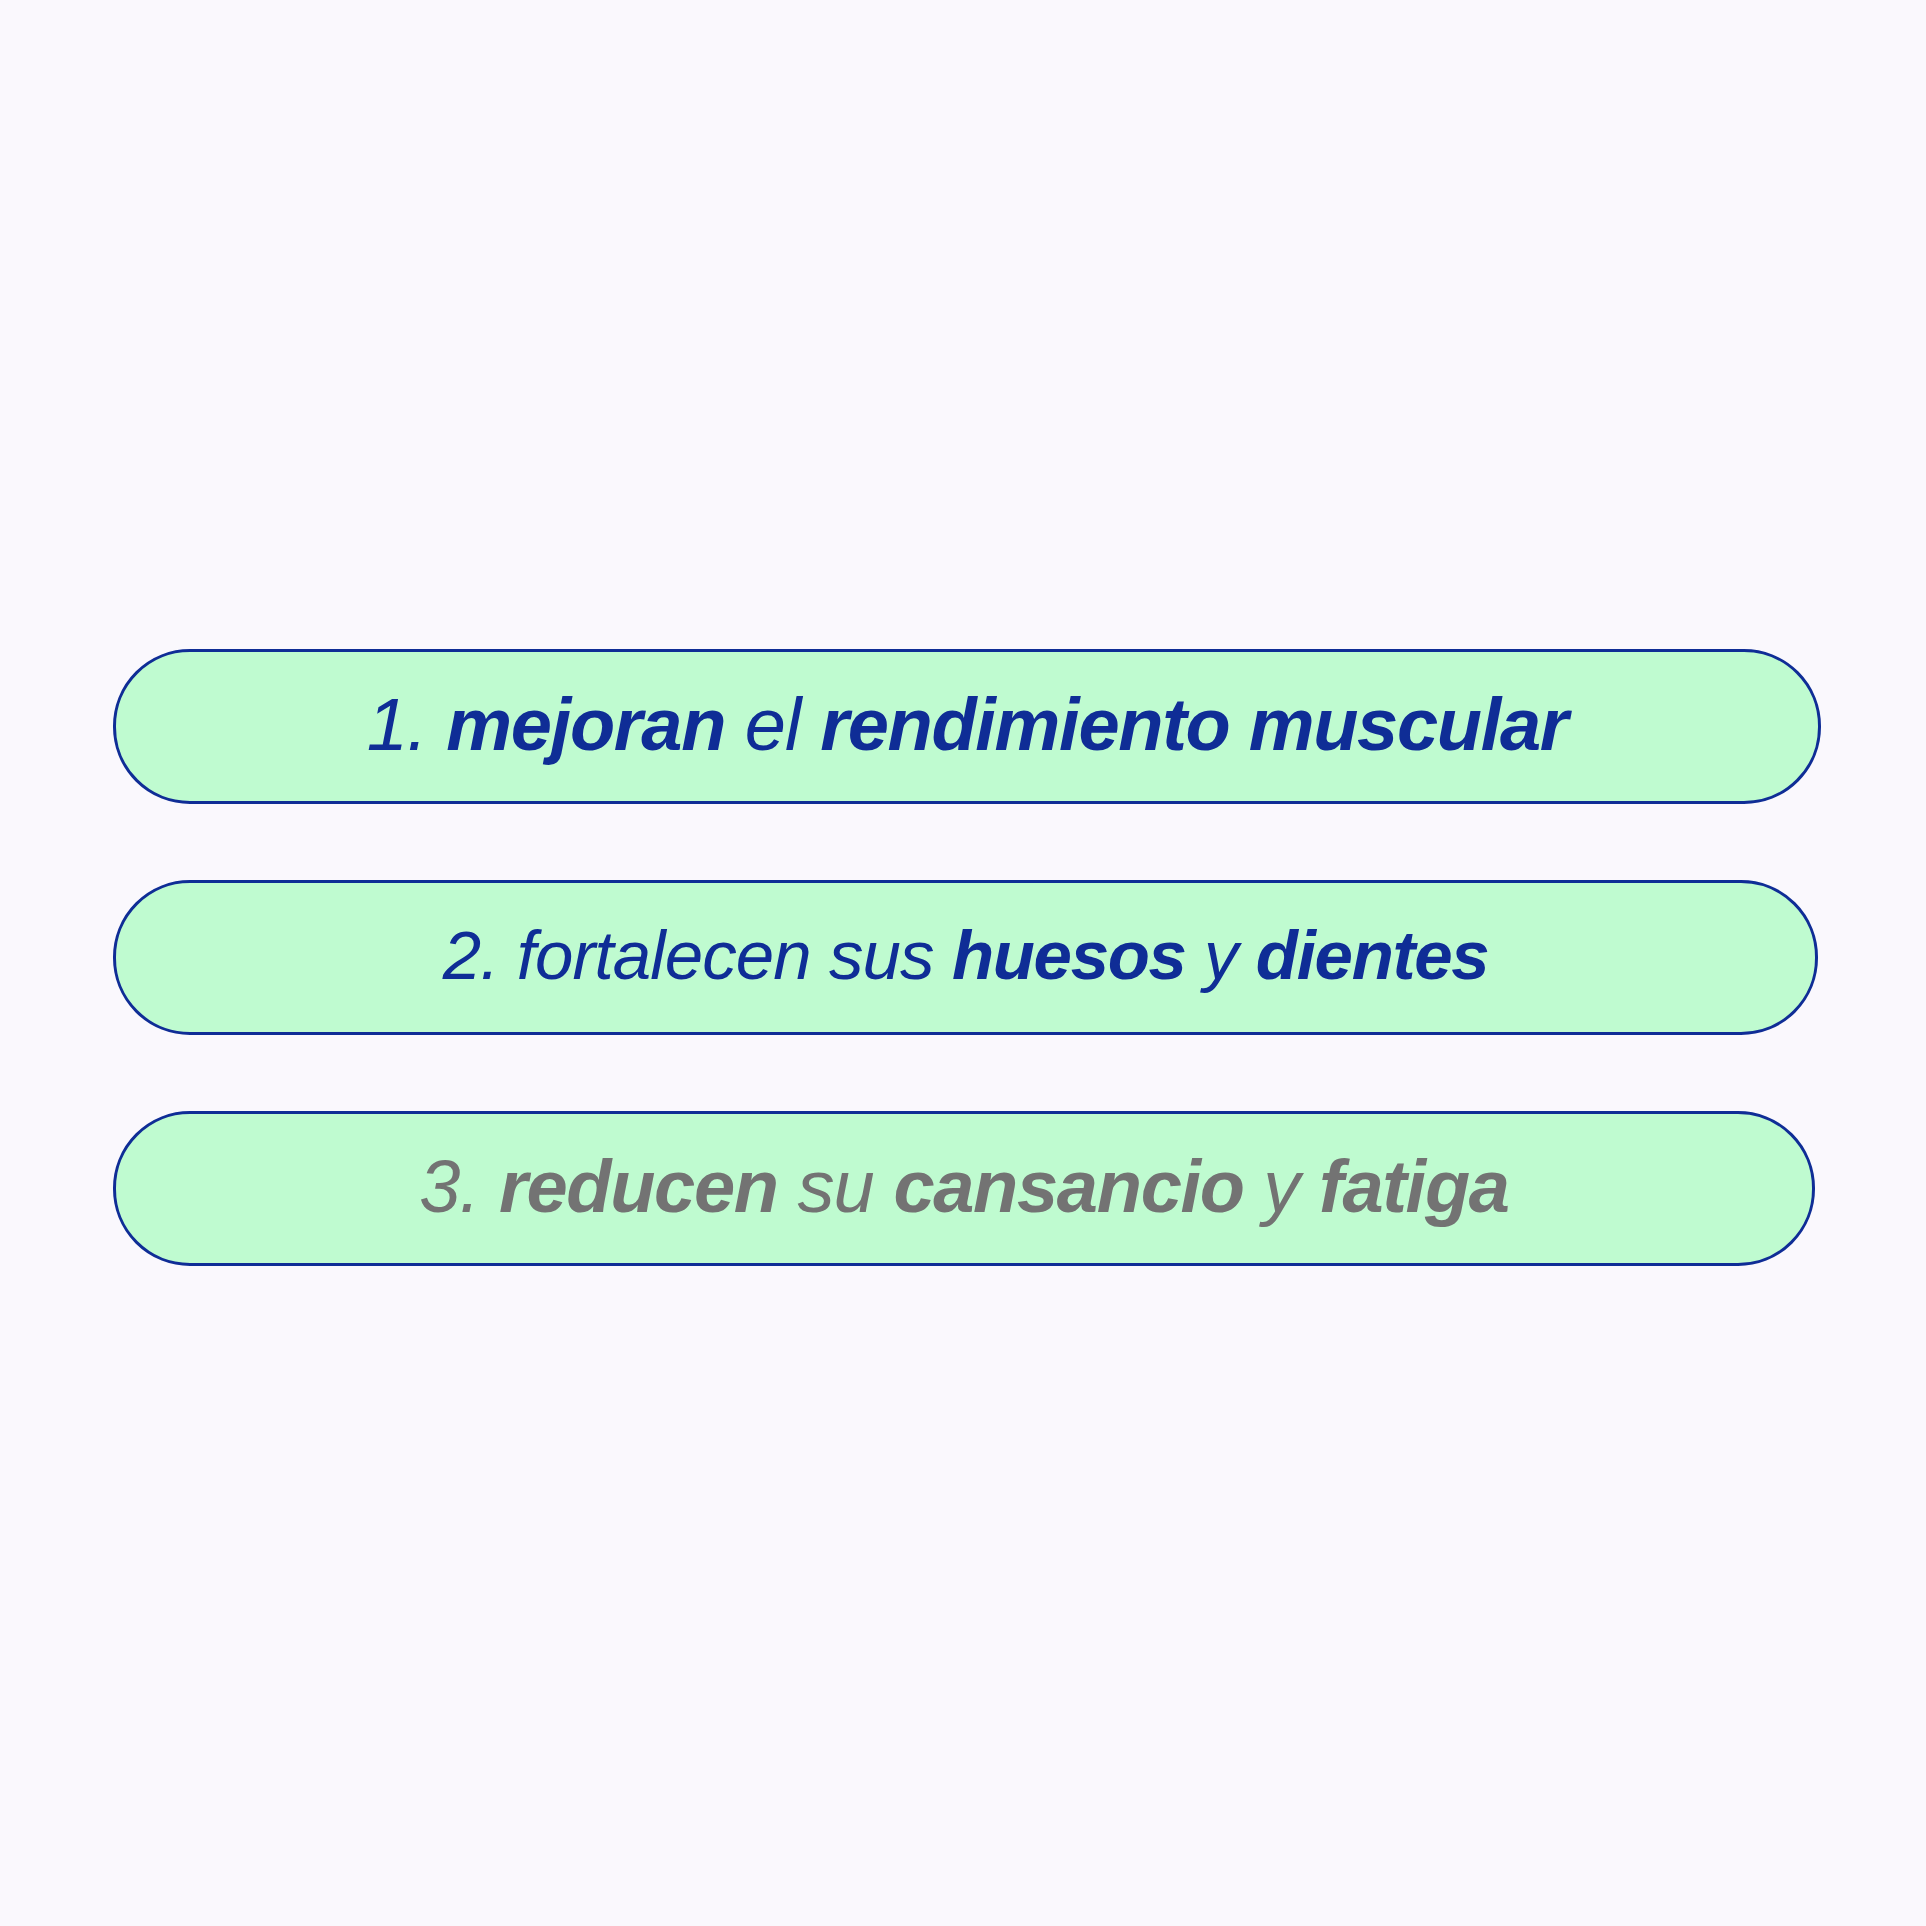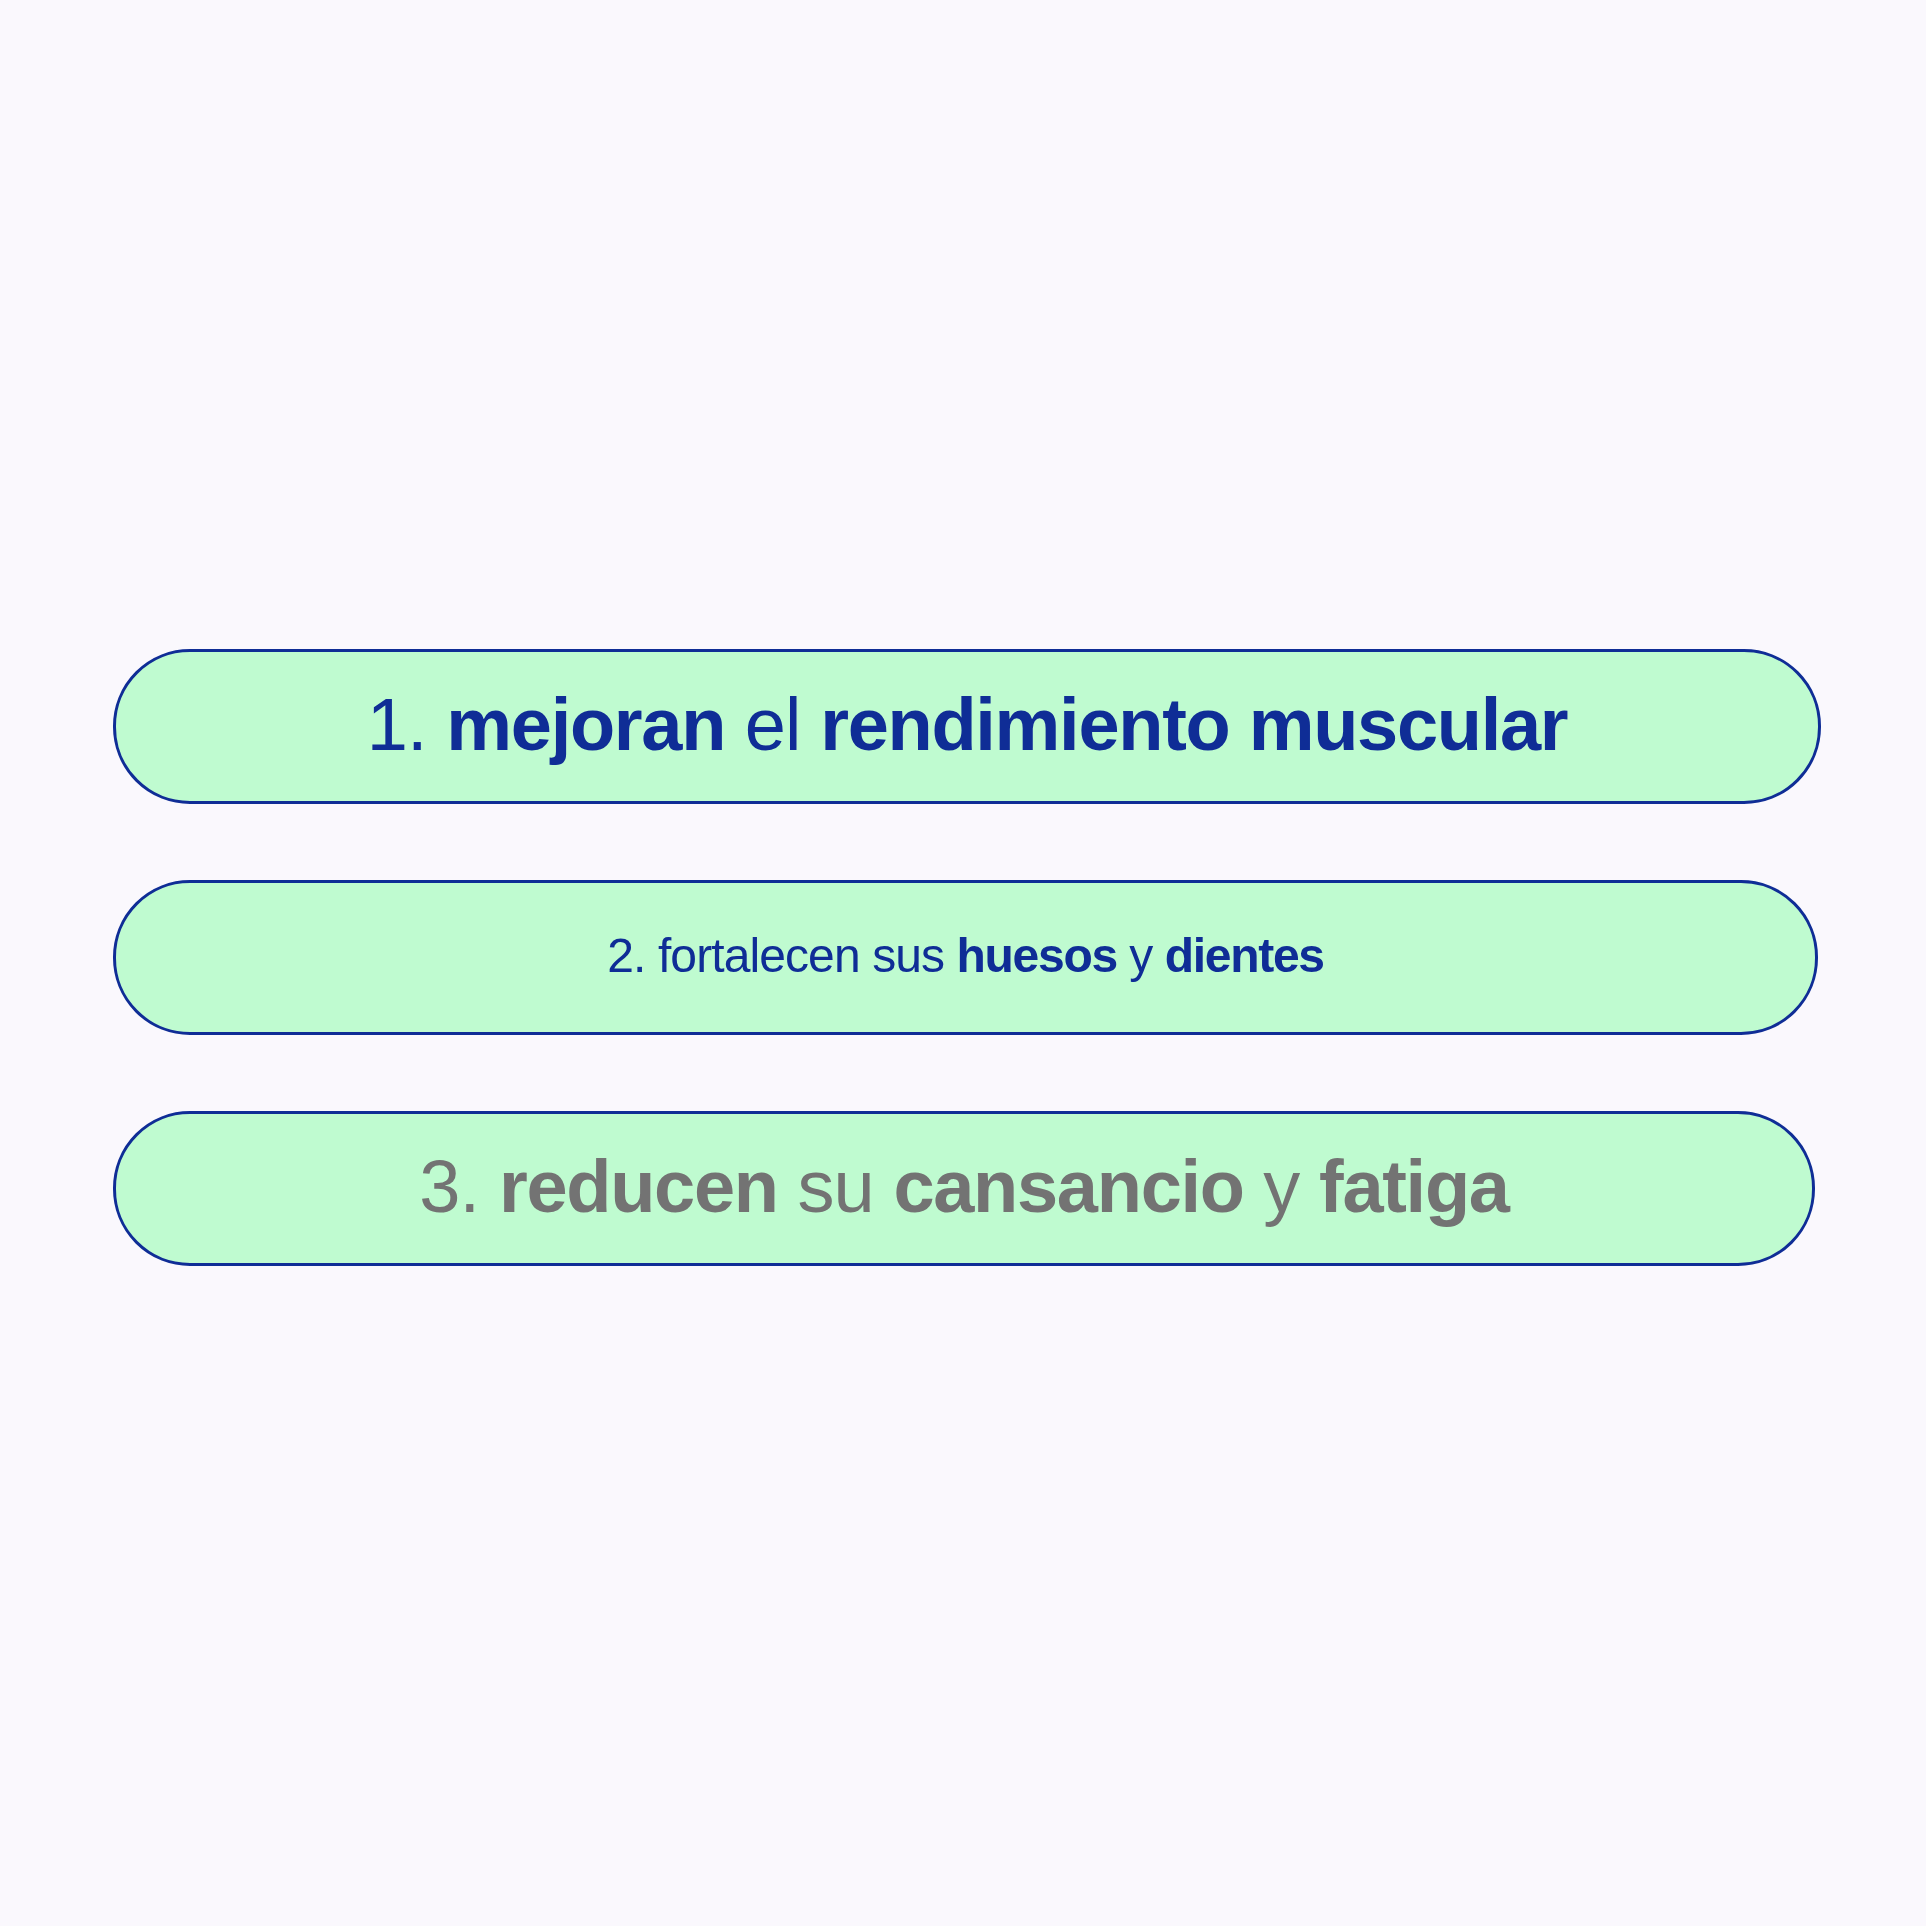--- a/index.html
+++ b/index.html
@@ -50,33 +50,34 @@
   .pill.w3 { width: 1702px; }
 
   .pill-text {
     color: #0f2d96;
     font-size: 73px;
     line-height: 1;
     letter-spacing: -0.9px;
     white-space: nowrap;
     font-weight: 400;
     transform: translateY(-2.5px);
+    font-style: italic;
   }
 
   .pill-text .b {
     font-weight: 700;
     letter-spacing: -1.3px;
   }
   .pill-text .n {
     font-weight: 400;
   }
 
   
   .pill.p1 .pill-text { font-size: 74px; }
-  .pill.p2 .pill-text { font-size: 48px; }
+  .pill.p2 .pill-text { font-size: 69px; }
   .pill.p3 .pill-text { font-size: 74px; }
 </style>
 </head>
 <body style="background: rgb(250, 248, 253);">
 
 <div id="poster">
 
   <div id="pill-list">
 
     <div class="pill p1 w1" style="background: rgb(191, 251, 208); border-color: rgb(15, 45, 150);">

